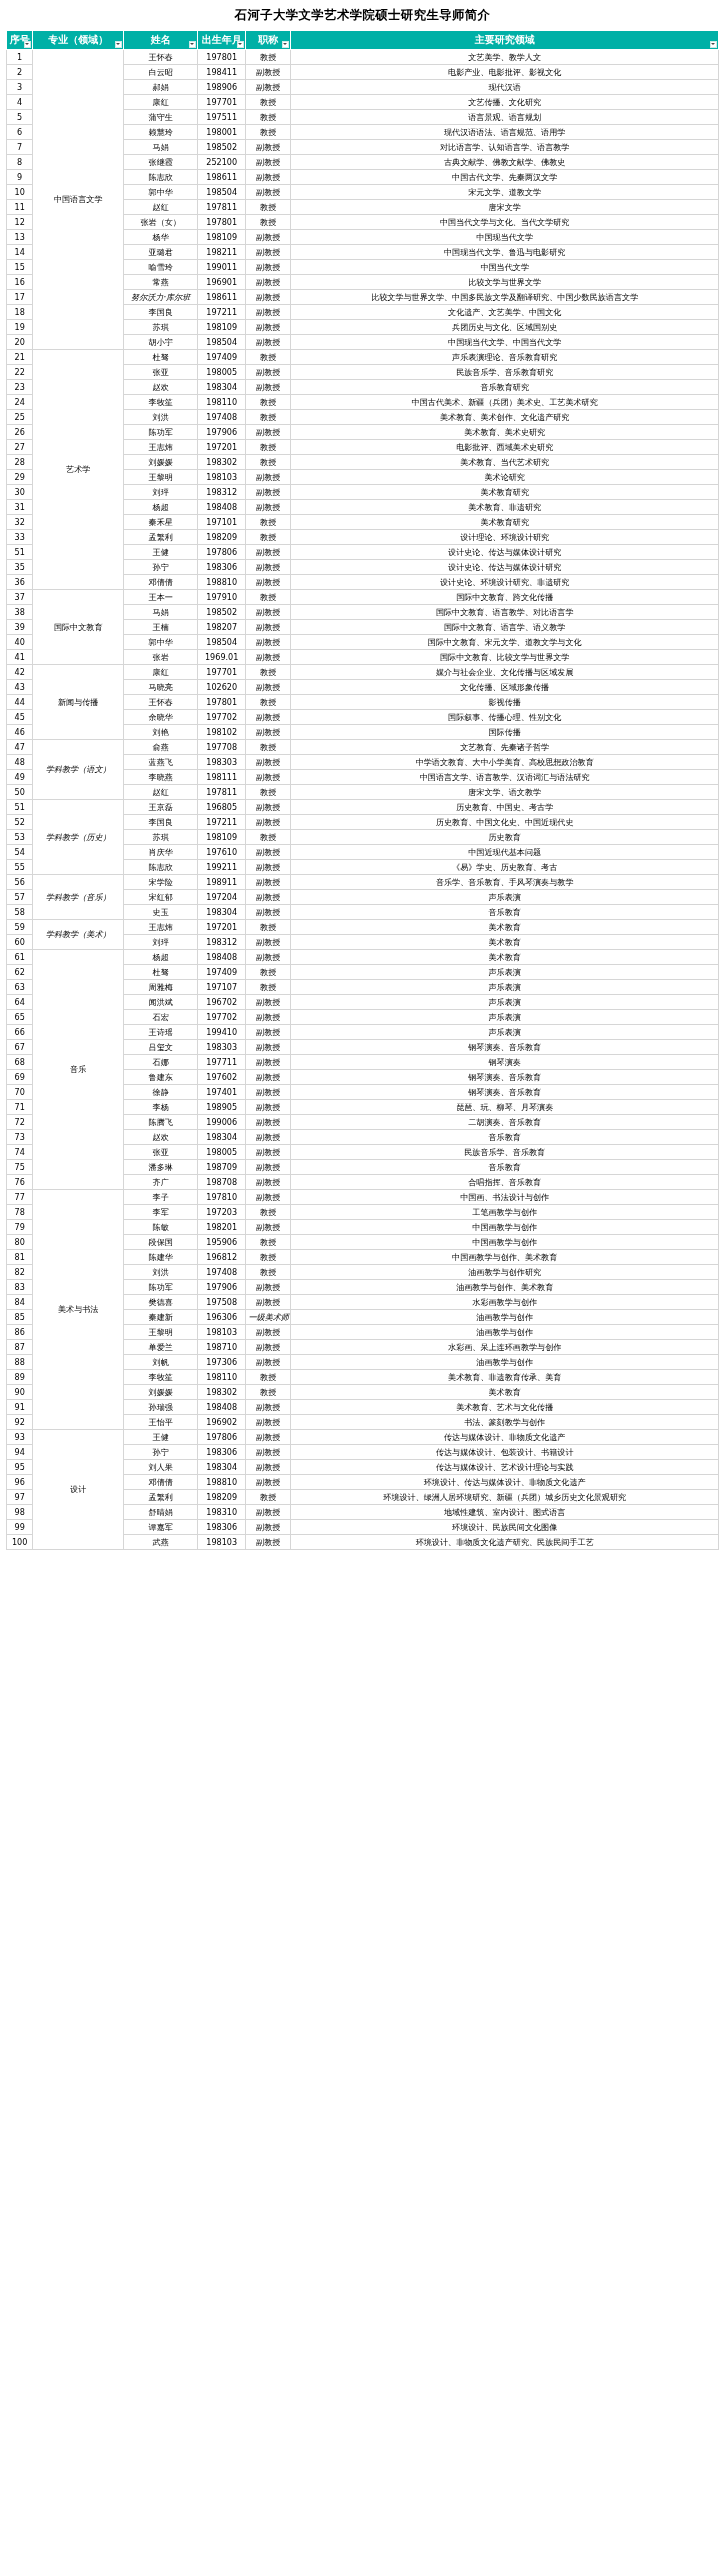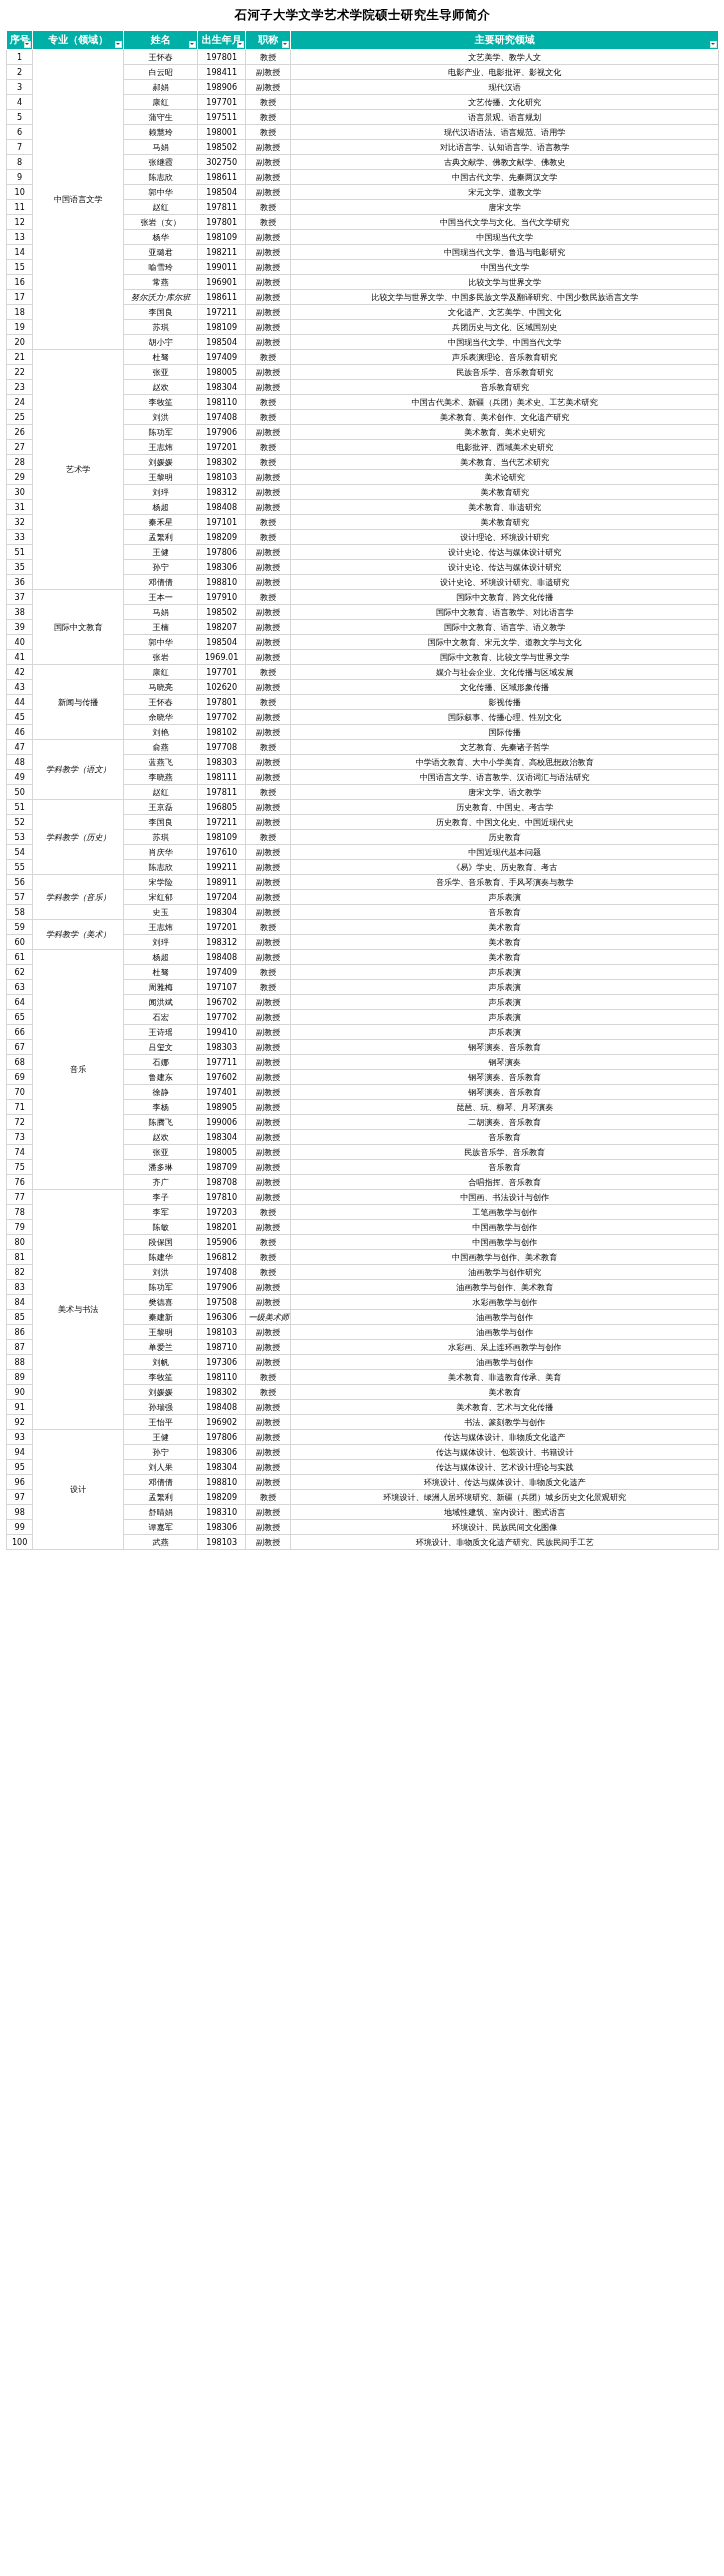--- a/index.html
+++ b/index.html
@@ -159,21 +159,21 @@
         <tr>
           <td class="idx">7</td>
           <td class="name">马娟</td>
           <td class="birth">198502</td>
           <td class="title">副教授</td>
           <td class="field center">对比语言学、认知语言学、语言教学</td>
         </tr>
         <tr>
           <td class="idx">8</td>
           <td class="name">张继霞</td>
-          <td class="birth">302750</td>
+          <td class="birth">252100</td>
           <td class="title">副教授</td>
           <td class="field center">古典文献学、佛教文献学、佛教史</td>
         </tr>
         <tr>
           <td class="idx">9</td>
           <td class="name">陈志欣</td>
           <td class="birth">198611</td>
           <td class="title">副教授</td>
           <td class="field center">中国古代文学、先秦两汉文学</td>
         </tr>

